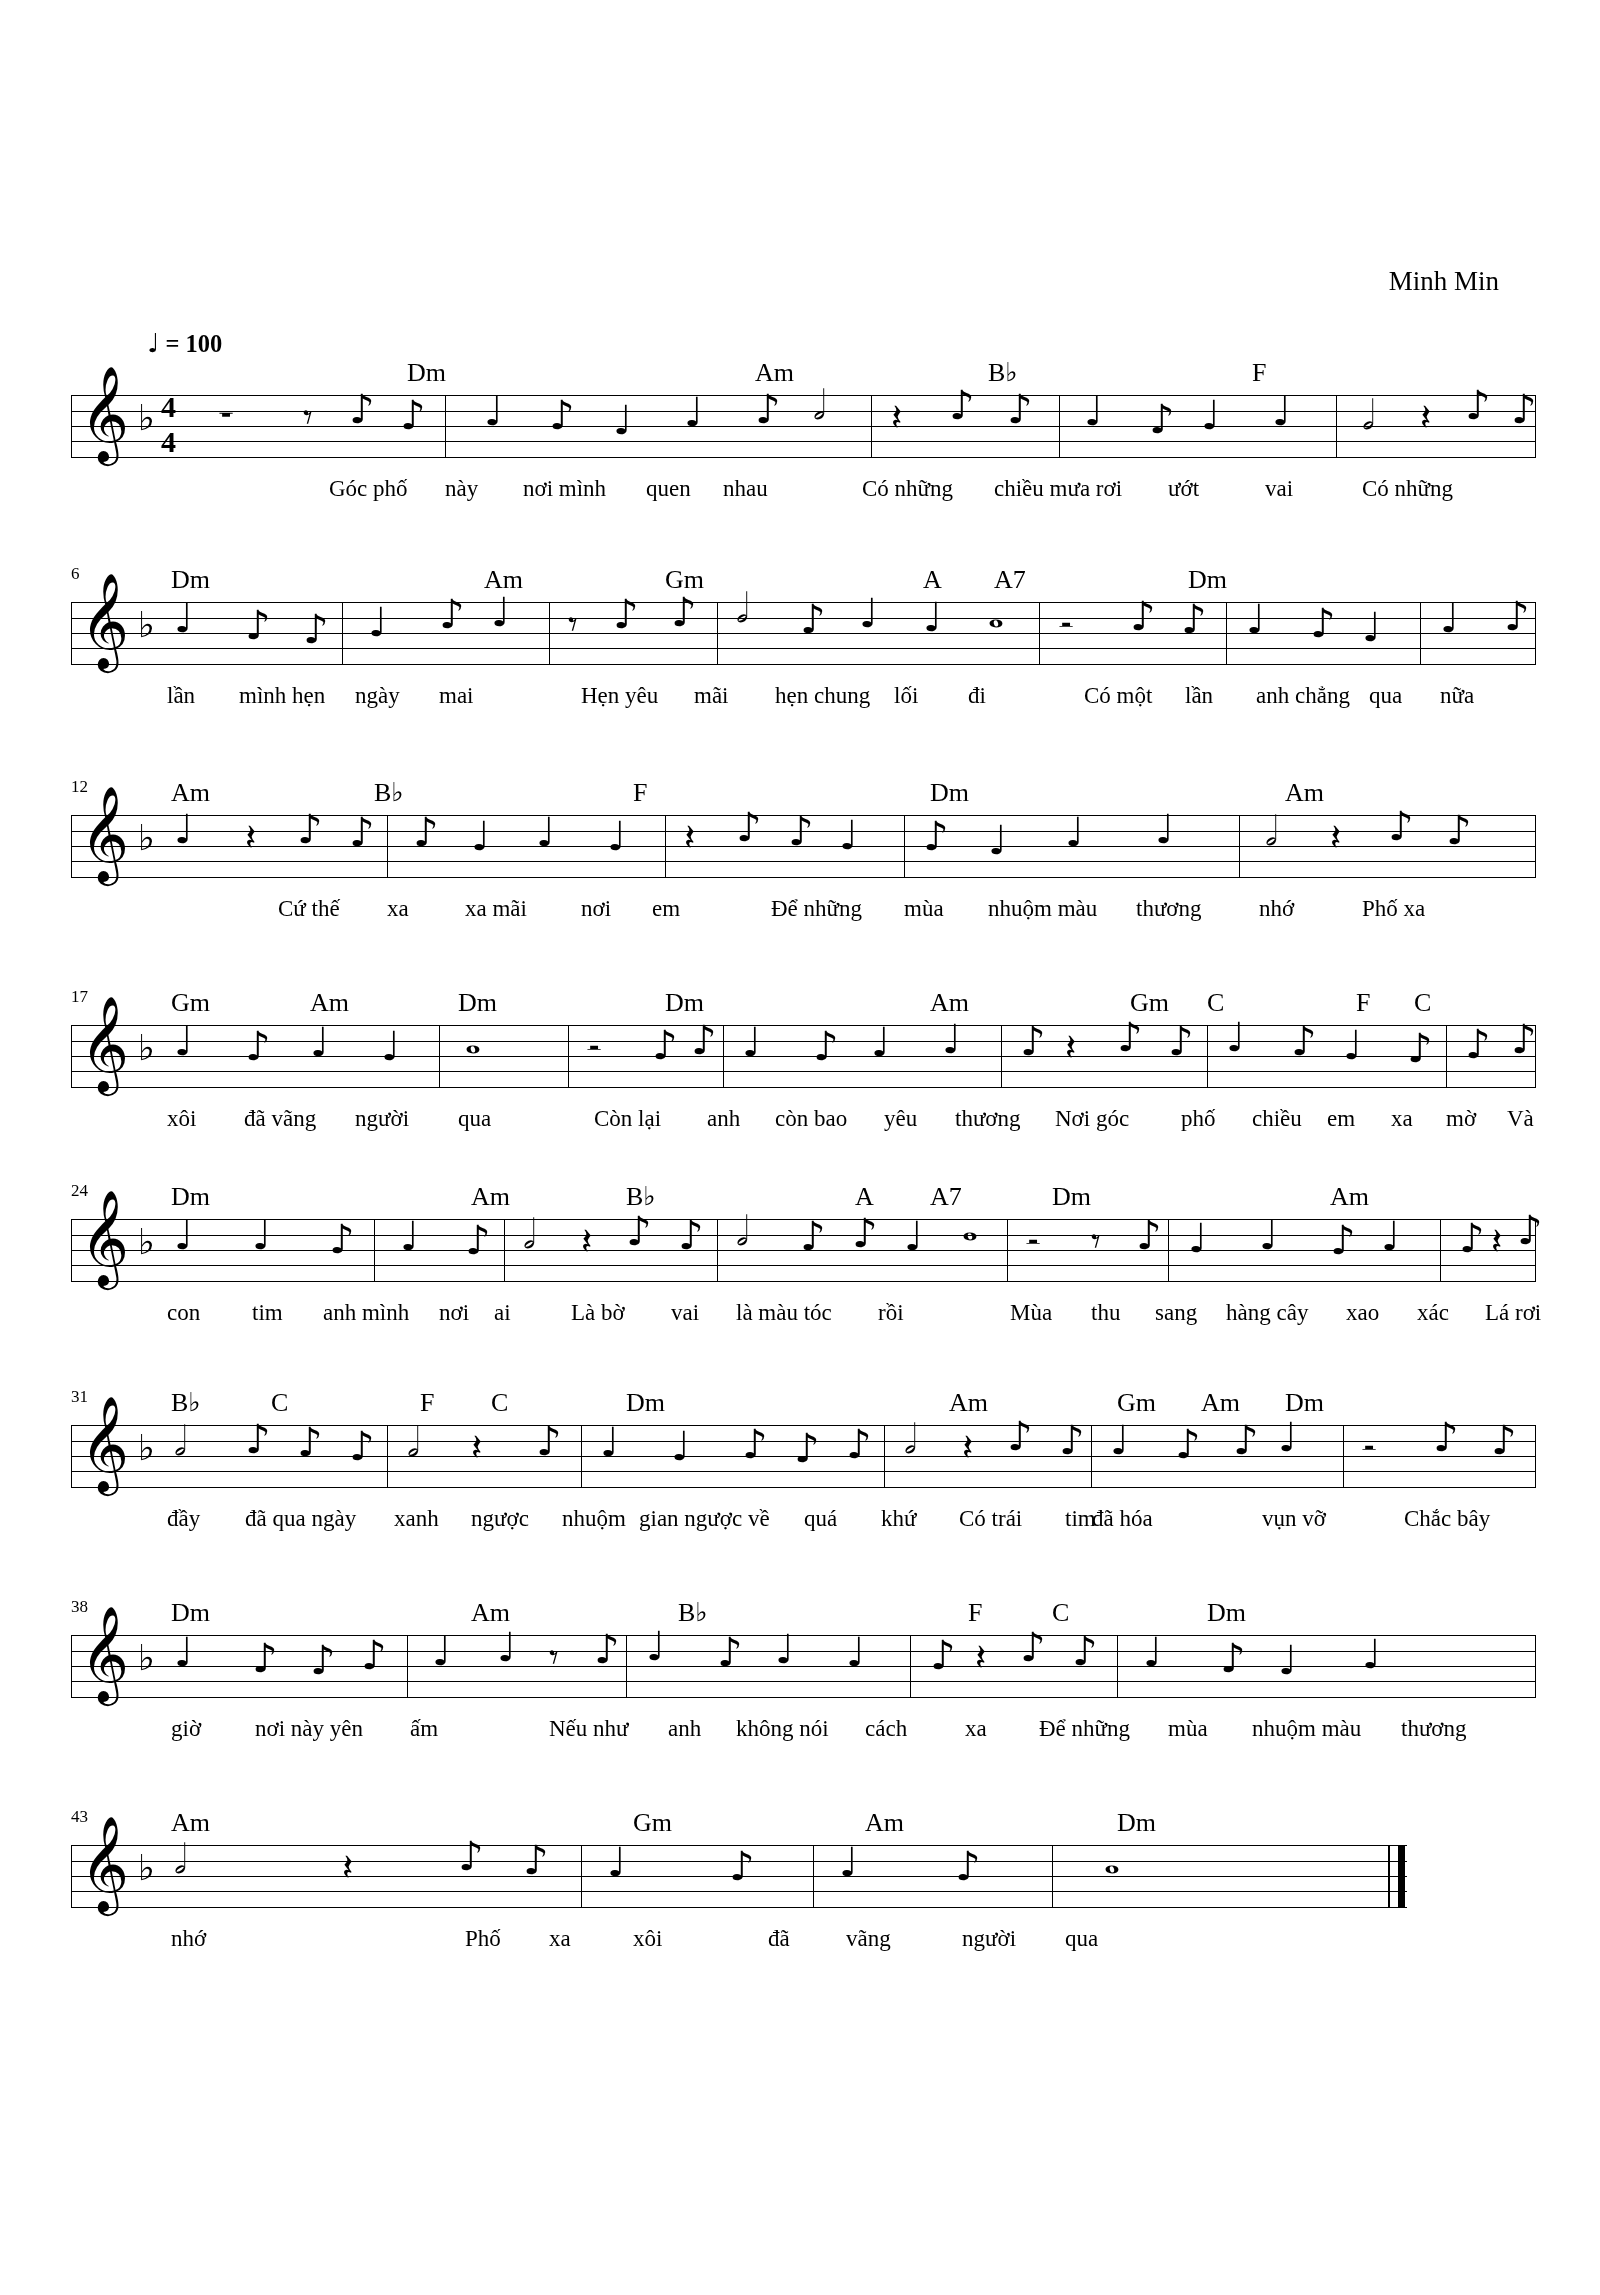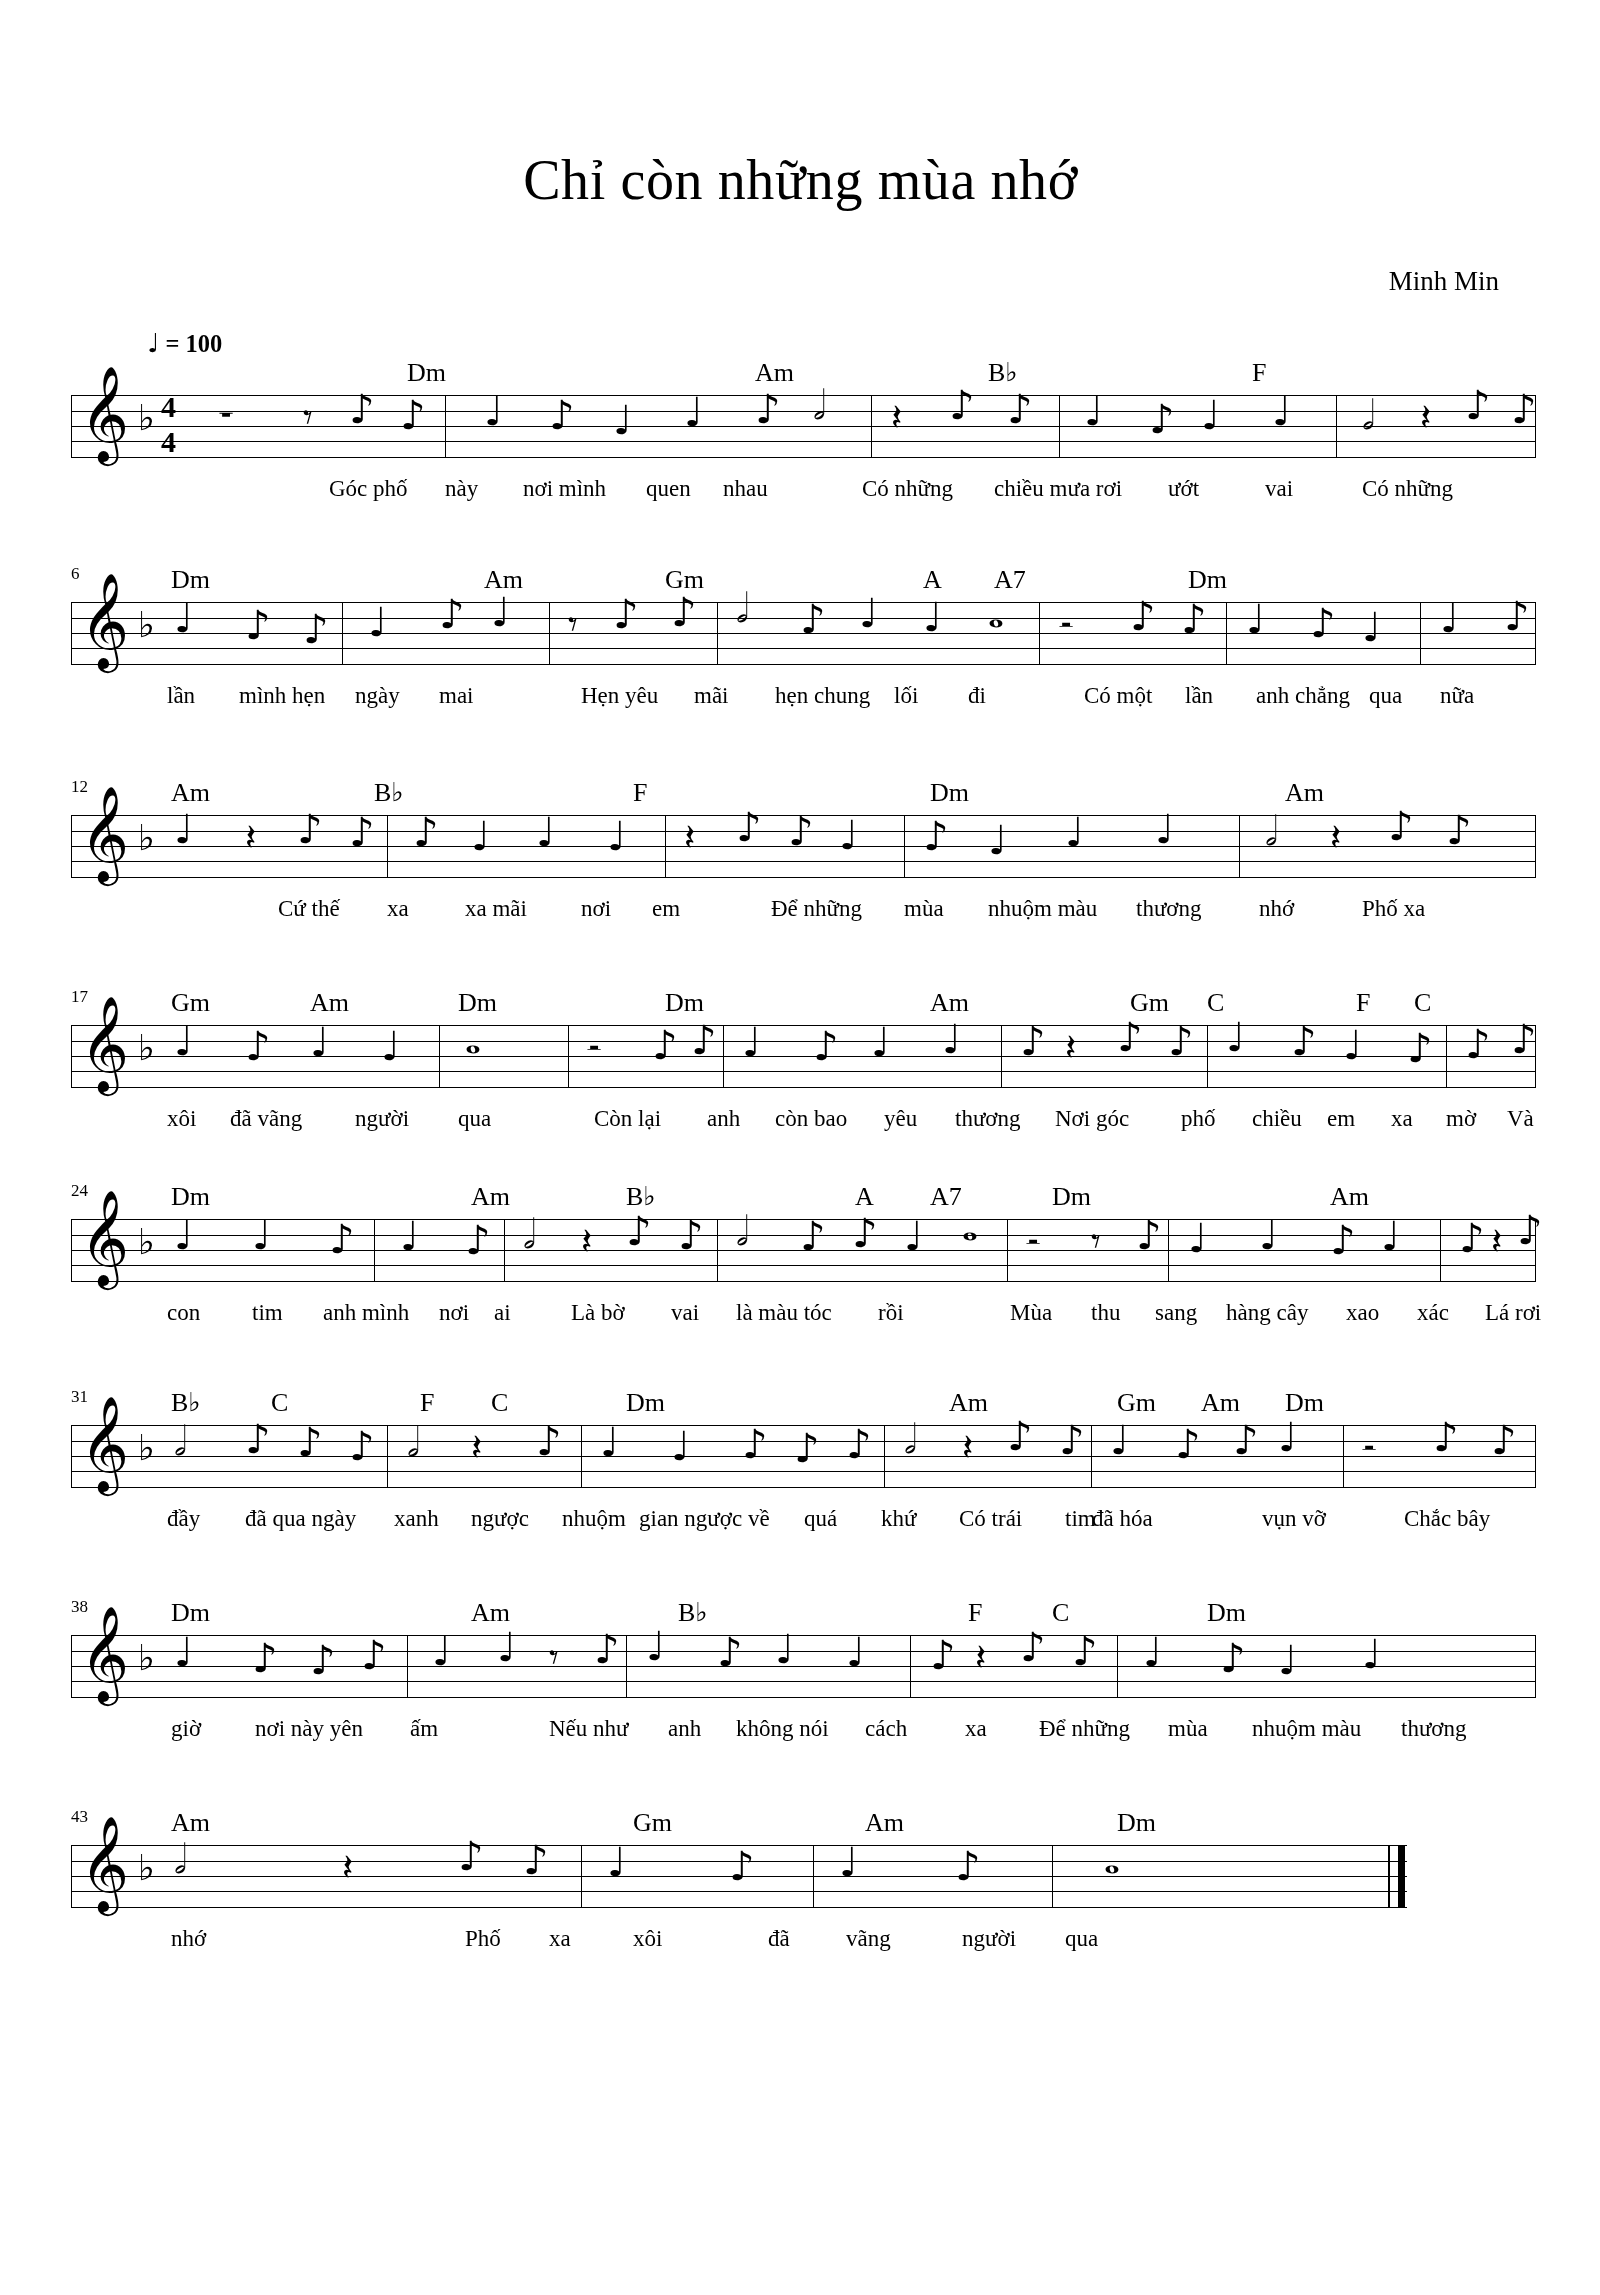--- a/index.html
+++ b/index.html
@@ -187,21 +187,20 @@
     vertical-align: -5.2px;
     margin-right: 6.5px;
     font-family: "Liberation Sans", sans-serif;
   }
 </style>
 </head>
 <body>
 
 <div class="sheet">
 
-  <div class="title">Chỉ còn những mùa nhớ</div>
   <div class="composer">Minh Min</div>
   <div class="tempo">
     <span class="notehead">♩</span>
     <span>= 100</span>
   </div>
 
   <div class="system" style="top:361px;">
     <div class="chords">
       <span class="chord" style="left:336px">Dm</span>
       <span class="chord" style="left:684px">Am</span>
@@ -435,21 +434,21 @@
       <div class="note" style="left:1220px; top:-3.9px;">♪</div>
       <div class="note" style="left:1272px; top:0px;">♩</div>
       <div class="note" style="left:1336px; top:2.6px;">♪</div>
       <div class="barline" style="left:1375px"></div>
       <div class="note" style="left:1394px; top:-1.3px;">♪</div>
       <div class="note" style="left:1440px; top:-6.5px;">♪</div>
       <div class="barline" style="left:1464px"></div>
     </div>
     <div class="lyrics">
       <span class="lyric" style="left:96px">xôi</span>
-      <span class="lyric" style="left:159px">đã vãng</span>
+      <span class="lyric" style="left:173px">đã vãng</span>
       <span class="lyric" style="left:284px">người</span>
       <span class="lyric" style="left:387px">qua</span>
       <span class="lyric" style="left:523px">Còn lại</span>
       <span class="lyric" style="left:636px">anh</span>
       <span class="lyric" style="left:704px">còn bao</span>
       <span class="lyric" style="left:813px">yêu</span>
       <span class="lyric" style="left:884px">thương</span>
       <span class="lyric" style="left:984px">Nơi góc</span>
       <span class="lyric" style="left:1110px">phố</span>
       <span class="lyric" style="left:1181px">chiều</span>

